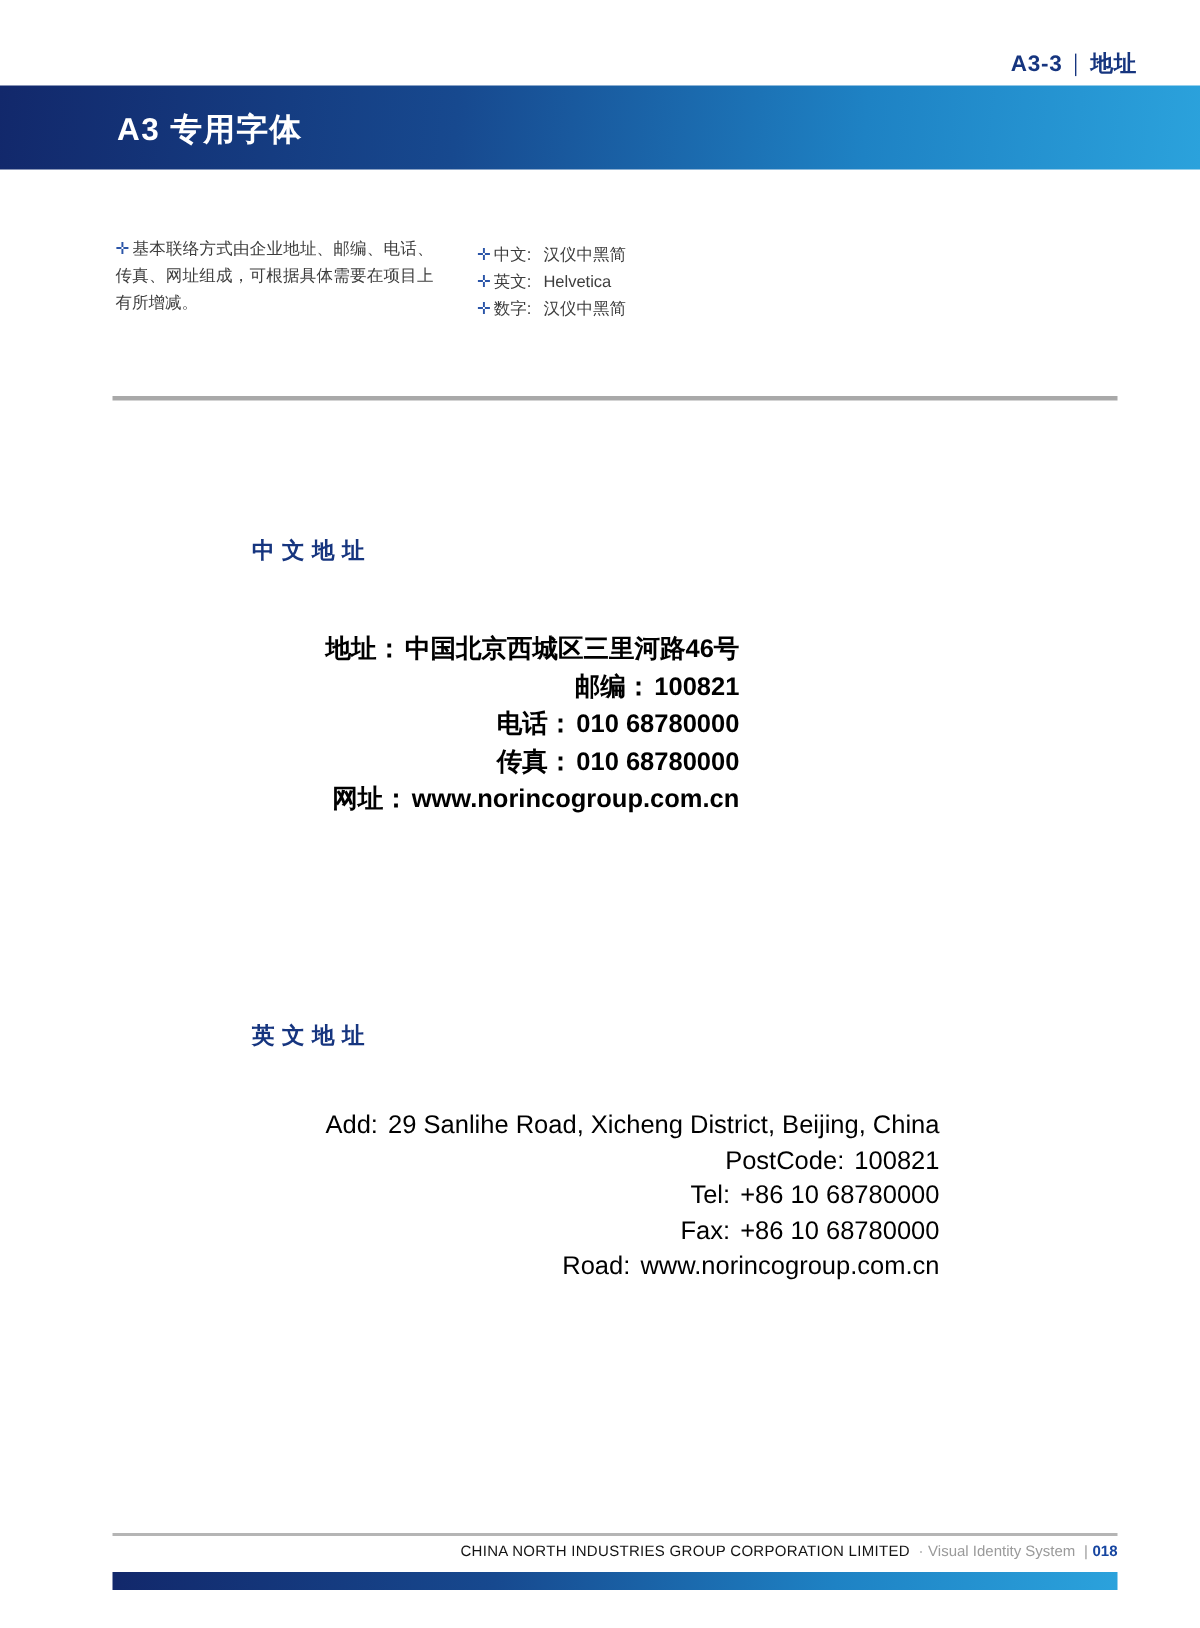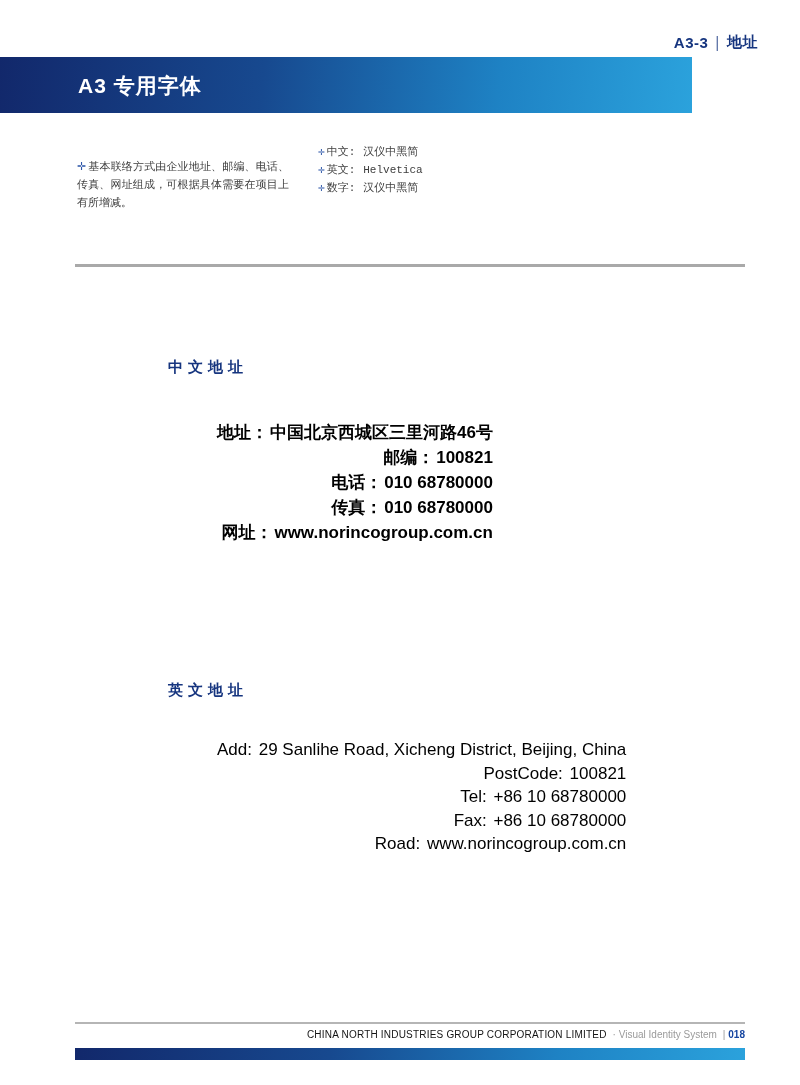--- a/index.html
+++ b/index.html
@@ -9,36 +9,36 @@
     -webkit-font-smoothing:antialiased;
   }
   
   .page-label{
     position:absolute;top:33px;right:42px;
     color:#16357f;font-size:15px;font-weight:bold;letter-spacing:.5px;
     display:flex;align-items:center;gap:7px;
   }
   .page-label .vsep{font-weight:400;color:#16357f;transform:scaleX(.7);font-size:16px;}
   .title-bar{
-    position:absolute;top:57px;left:0;width:692px;height:56px;
+    position:absolute;top:57px;left:0;width:800px;height:56px;
     background:linear-gradient(96deg,#12286b 0%,#17498f 38%,#1e82c4 72%,#2ba2dc 100%);
   }
   .title-bar h1{
     margin:0;padding:15px 0 0 78px;color:#ffffff;
     font-size:21px;font-weight:bold;letter-spacing:1px;
   }
   
   .intro{
     position:absolute;left:77px;top:157px;width:212px;
     font-size:11px;line-height:18px;color:#3d3d3d;text-align:justify;
   }
   .marker{color:#2b55a8;margin-right:2px;font-size:11px;}
   .font-specs{
-    position:absolute;left:318px;top:143px;
-    font-size:11px;line-height:18px;color:#3d3d3d;font-family:Liberation Mono, monospace;
+    position:absolute;left:318px;top:161px;
+    font-size:11px;line-height:18px;color:#3d3d3d;
   }
   .spec-row .spec-label{margin-right:8px;}
   .divider{
     position:absolute;top:264px;left:75px;width:670px;height:3px;background:#a9a9a9;
   }
   
   .section-label{
     position:absolute;left:168px;color:#16357f;
     font-size:15px;font-weight:bold;letter-spacing:5px;
   }

